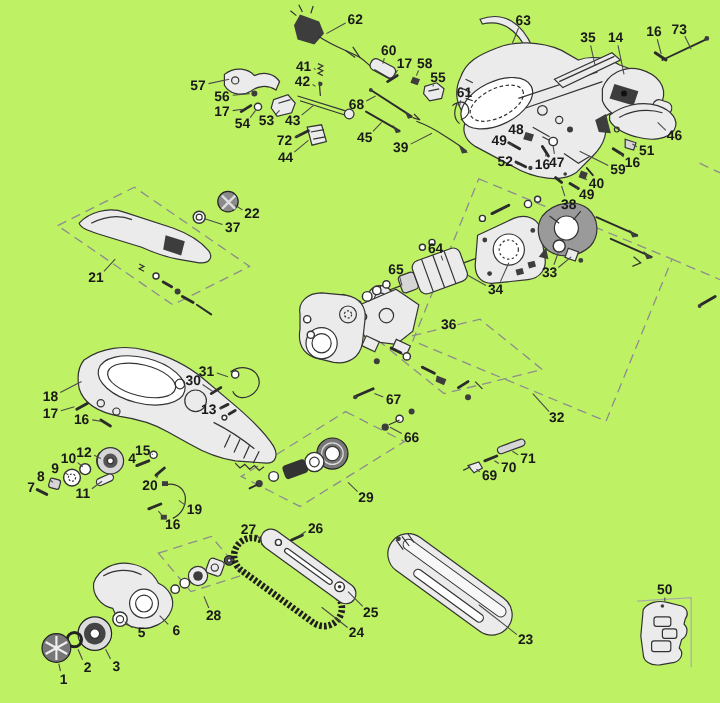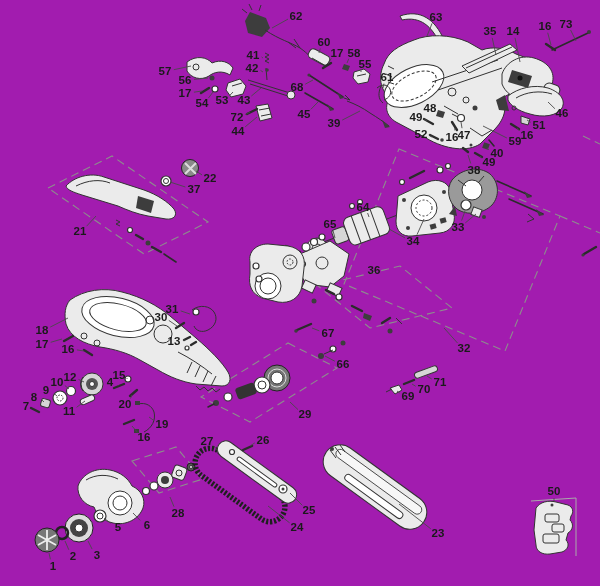--- a/index.html
+++ b/index.html
@@ -1,16 +1,16 @@
 <!DOCTYPE html>
 <html><head>
 <meta charset="utf-8">
 <style>
   html,body{margin:0;padding:0;background:#fff;}
-  .canvas{position:relative;width:600px;height:586px;background:#a21caf;overflow:hidden;}
+  .canvas{position:relative;width:600px;height:586px;background:#bef264;overflow:hidden;}
   svg{position:absolute;left:0;top:0;}
   .p{fill:#ebebeb;stroke:#333;stroke-width:1;}
   .g{fill:#d6d6d6;stroke:#333;stroke-width:1;}
   .w{fill:#ffffff;stroke:#333;stroke-width:1;}
   .d{fill:#3d3d3d;stroke:none;}
   .ln{fill:none;stroke:#333;stroke-width:1;}
   .ring{fill:#fff;stroke:#333;stroke-width:1.2;}
   .scr{stroke:#2b2b2b;stroke-width:2.4;stroke-linecap:round;fill:none;}
   .thin{stroke:#2b2b2b;stroke-width:1.6;stroke-linecap:round;fill:none;}
   .dashbox{fill:none;stroke:#8d8d8d;stroke-width:1.1;stroke-dasharray:8 5;}

